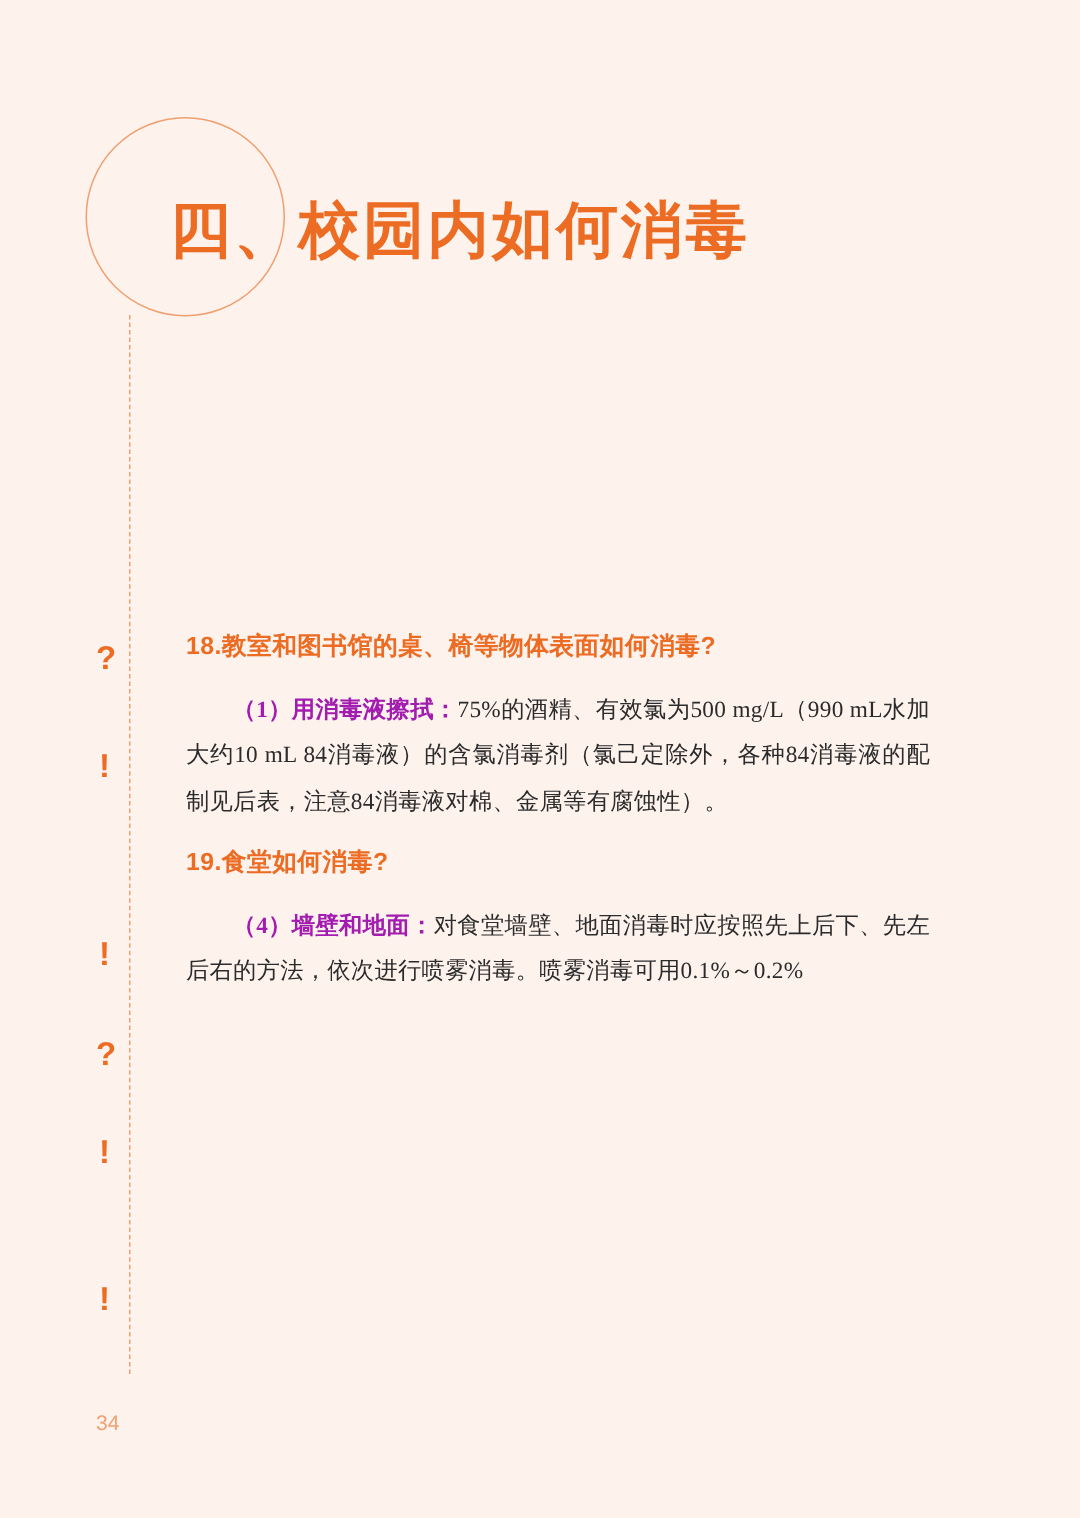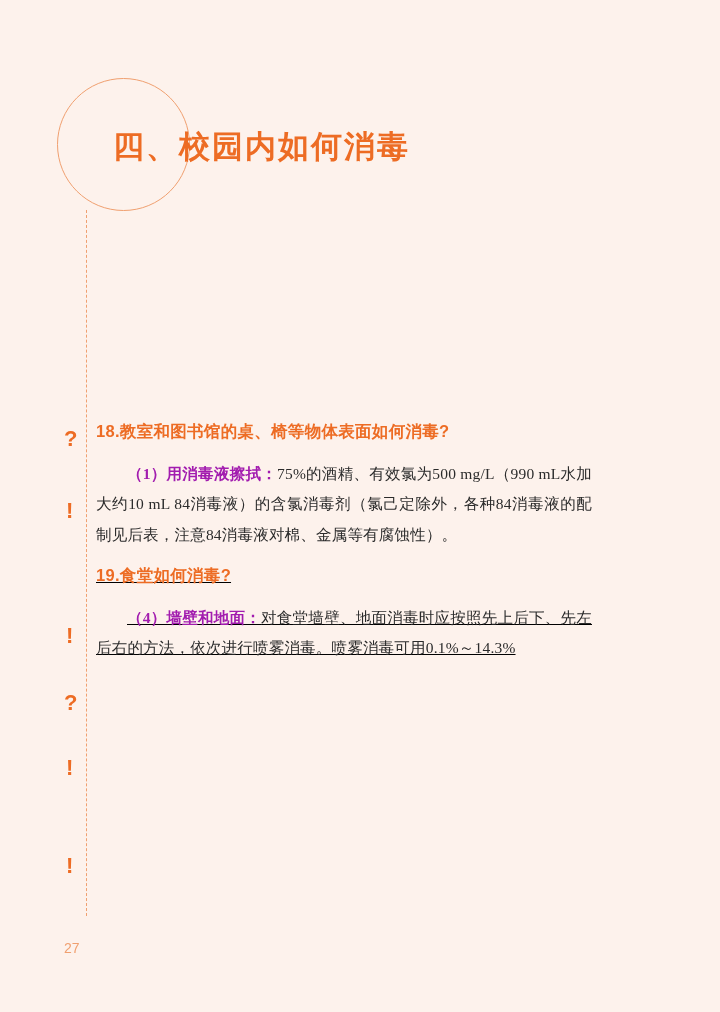--- a/index.html
+++ b/index.html
@@ -51,30 +51,30 @@
     width: 0;
   }
 
   
   .chapter-title {
     position: absolute;
     left: 113px;
     top: 126px;
     font-family: "Liberation Sans", "DejaVu Sans", sans-serif;
     font-weight: bold;
-    font-size: 31px;
+    font-size: 41px;
     letter-spacing: 2px;
     color: #ed6c24;
     white-space: nowrap;
   }
 
   
   .content {
     position: absolute;
-    left: 96px;
+    left: 124px;
     top: 420px;
     width: 496px;
   }
 
   .q-heading {
     font-family: "Liberation Sans", "DejaVu Sans", sans-serif;
     font-weight: bold;
     font-size: 16.5px;
     color: #ed6c24;
     letter-spacing: 0.3px;
@@ -90,21 +90,21 @@
     text-align: justify;
     text-indent: 2em;
     letter-spacing: 0.2px;
   }
   .para .lead {
     color: #a21caf;
     font-weight: bold;
   }
 
   .block { margin-bottom: 10px; }
-  .block.spaced-top { margin-top: 6px; text-decoration: underline; }
+  .block.spaced-top { margin-top: 6px; }
 
   
   .marks {
     position: absolute;
     left: 0;
     top: 0;
     width: 100%;
     height: 100%;
     pointer-events: none;
   }
@@ -147,20 +147,20 @@
 
   <div class="content">
 
     <div class="block">
       <h2 class="q-heading">18.教室和图书馆的桌、椅等物体表面如何消毒?</h2>
       <p class="para"><span class="lead">（1）用消毒液擦拭：</span><span>75%的酒精、有效氯为500 mg/L（990 mL水加大约10 mL 84消毒液）的含氯消毒剂（氯己定除外，各种84消毒液的配制见后表，注意84消毒液对棉、金属等有腐蚀性）。</span></p>
     </div>
 
     <div class="block spaced-top">
       <h2 class="q-heading">19.食堂如何消毒?</h2>
-      <p class="para"><span class="lead">（4）墙壁和地面：</span><span>对食堂墙壁、地面消毒时应按照先上后下、先左后右的方法，依次进行喷雾消毒。喷雾消毒可用0.1%～14.3%</span></p>
+      <p class="para"><span class="lead">（4）墙壁和地面：</span><span>对食堂墙壁、地面消毒时应按照先上后下、先左后右的方法，依次进行喷雾消毒。喷雾消毒可用0.1%～0.2%</span></p>
     </div>
 
   </div>
 
-  <div class="page-number">27</div>
+  <div class="page-number">34</div>
 
 </div>
 
 </body></html>

